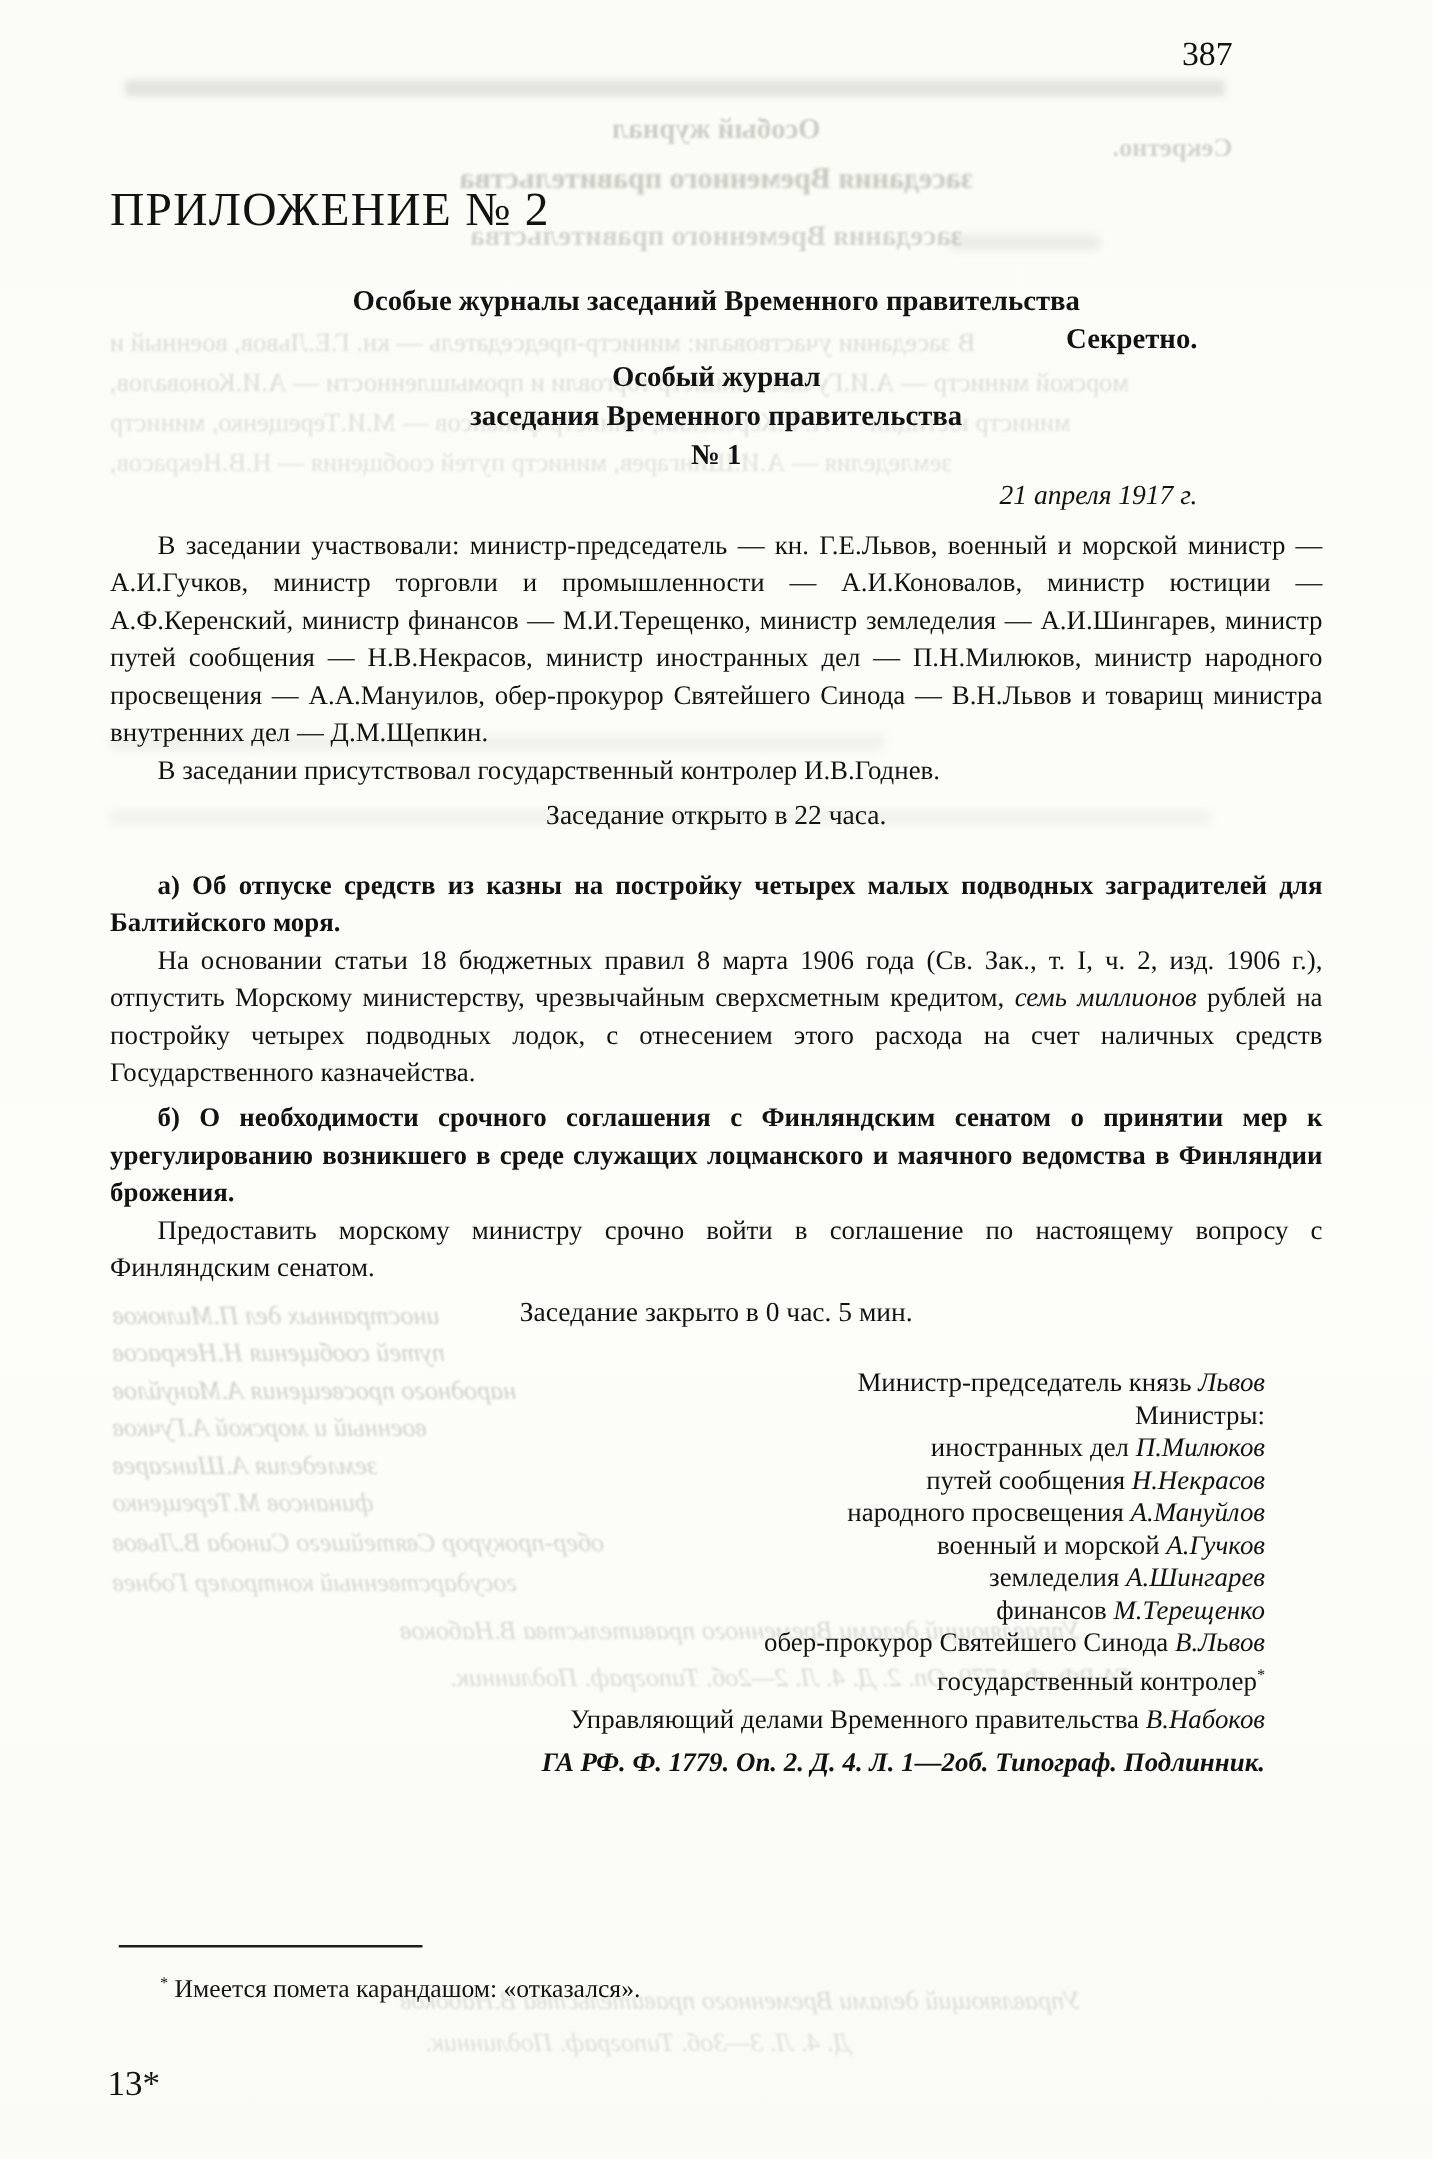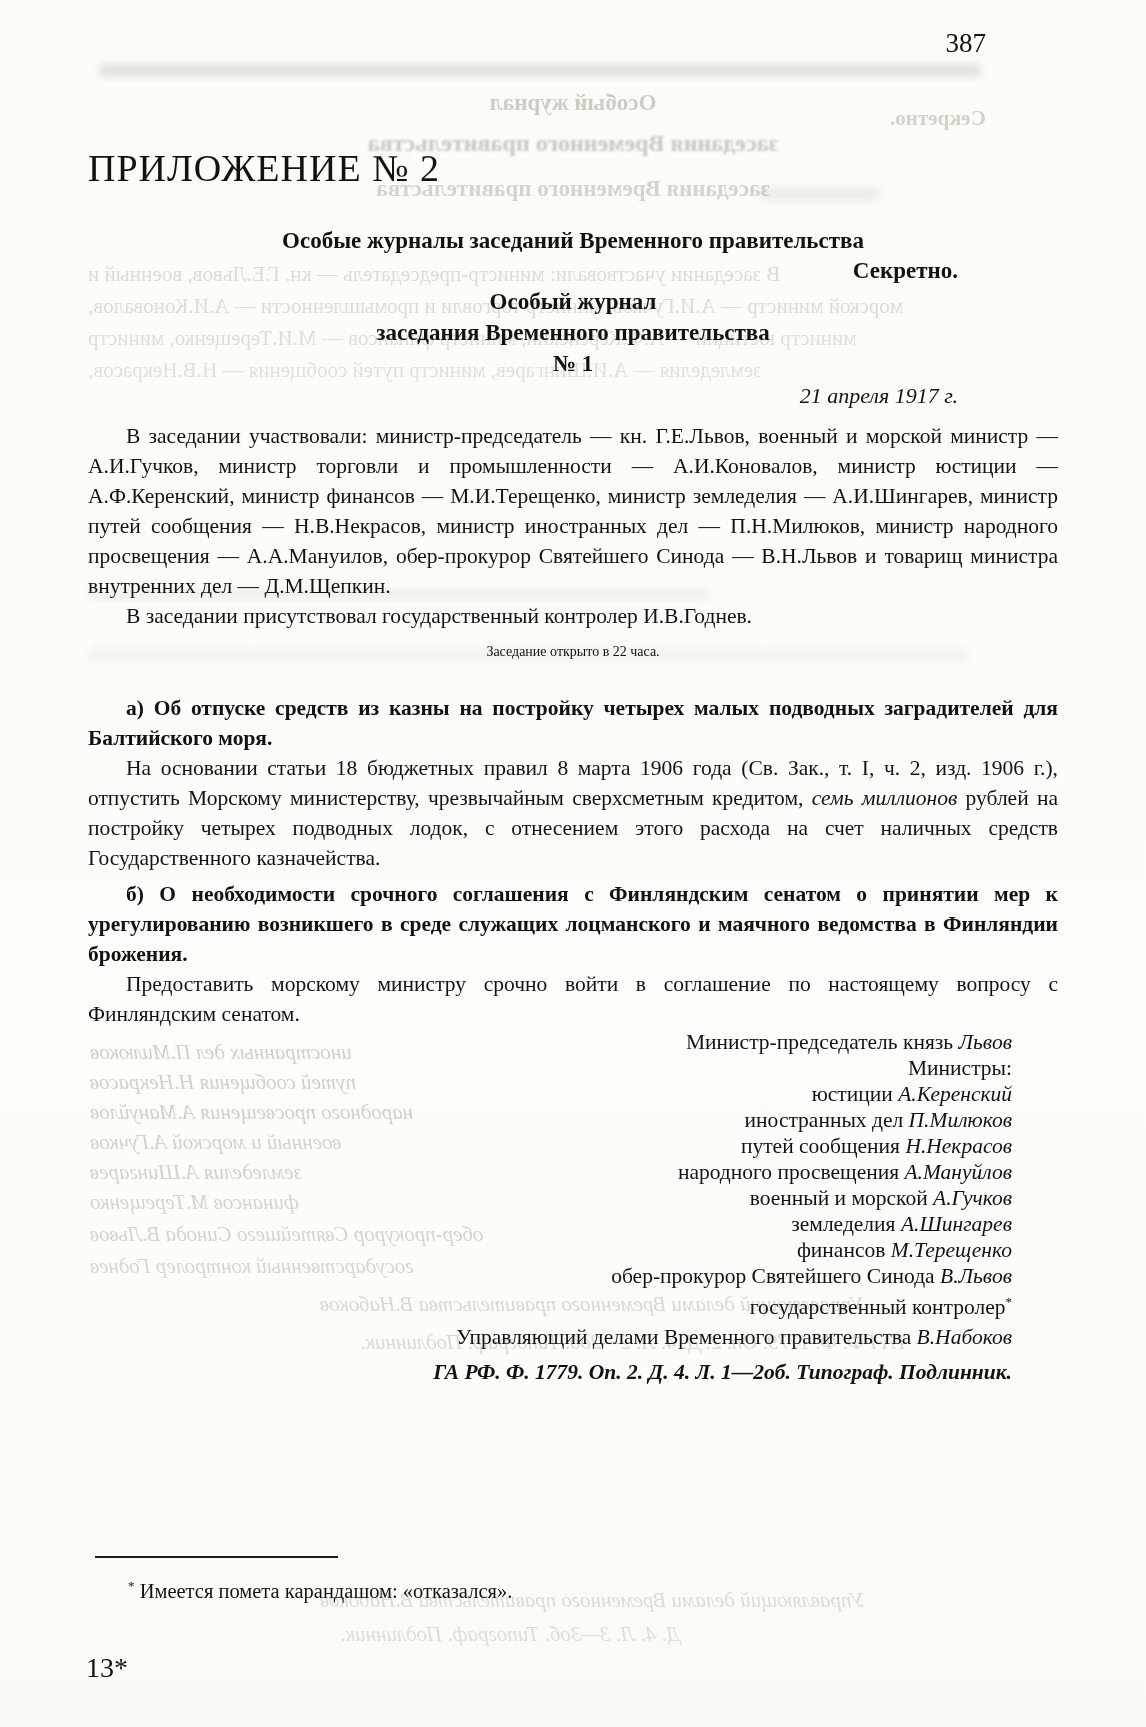--- a/index.html
+++ b/index.html
@@ -39,21 +39,21 @@
     line-height: 30px; margin-top: 2px;
   }
   .body-p {
     font-size: 21.5px; line-height: 30px; margin: 0;
     text-indent: 38px; text-align: justify;
   }
   .body-p.first { margin-top: 10px; }
   .body-p.bold { font-weight: bold; }
   .body-p.gap-top { margin-top: 6px; }
   .centered-line {
-    font-size: 14px; line-height: 30px; text-align: center;
+    font-size: 22px; line-height: 30px; text-align: center;
   }
   .opened-line { margin: 6px 0 26px 0; }
   .closed-line { margin: 6px 0 28px 0; }
   .emph { font-style: italic; }
 
   .sigs {
     text-align: right; padding-right: 46px;
     font-size: 21.5px; line-height: 26px;
   }
   .sig-line em { }
@@ -160,25 +160,25 @@
 
     <p class="body-p first">В заседании участвовали: министр-председатель — кн. Г.Е.Львов, военный и морской министр — А.И.Гучков, министр торговли и промышленности — А.И.Коновалов, министр юстиции — А.Ф.Керенский, министр финансов — М.И.Терещенко, министр земледелия — А.И.Шингарев, министр путей сообщения — Н.В.Некрасов, министр иностранных дел — П.Н.Милюков, министр народного просвещения — А.А.Мануилов, обер-прокурор Святейшего Синода — В.Н.Львов и товарищ министра внутренних дел — Д.М.Щепкин.</p>
     <p class="body-p">В заседании присутствовал государственный контролер И.В.Годнев.</p>
     <div class="centered-line opened-line">Заседание открыто в 22 часа.</div>
 
     <p class="body-p bold">а) Об отпуске средств из казны на постройку четырех малых подводных заградителей для Балтийского моря.</p>
     <p class="body-p"><span>На основании статьи 18 бюджетных правил 8 марта 1906 года (Св. Зак., т. I, ч. 2, изд. 1906 г.), отпустить Морскому министерству, чрезвычайным сверхсметным кредитом, </span><span class="emph">семь миллионов</span><span> рублей на постройку четырех подводных лодок, с отнесением этого расхода на счет наличных средств Государственного казначейства.</span></p>
 
     <p class="body-p bold gap-top">б) О необходимости срочного соглашения с Финляндским сенатом о принятии мер к урегулированию возникшего в среде служащих лоцманского и маячного ведомства в Финляндии брожения.</p>
     <p class="body-p">Предоставить морскому министру срочно войти в соглашение по настоящему вопросу с Финляндским сенатом.</p>
+    <div class="centered-line closed-line">Заседание закрыто в 0 час. 5 мин.</div>
 
     <div class="sigs">
       <div class="sig-line"><span>Министр-председатель князь </span><em>Львов</em></div>
       <div class="sig-line">Министры:</div>
-      <div class="sig-line"><span>юстиции </span><em>А.Керенский</em></div>
       <div class="sig-line"><span>иностранных дел </span><em>П.Милюков</em></div>
       <div class="sig-line"><span>путей сообщения </span><em>Н.Некрасов</em></div>
       <div class="sig-line"><span>народного просвещения </span><em>А.Мануйлов</em></div>
       <div class="sig-line"><span>военный и морской </span><em>А.Гучков</em></div>
       <div class="sig-line"><span>земледелия </span><em>А.Шингарев</em></div>
       <div class="sig-line"><span>финансов </span><em>М.Терещенко</em></div>
       <div class="sig-line"><span>обер-прокурор Святейшего Синода </span><em>В.Львов</em></div>
       <div class="sig-line"><span>государственный контролер</span><span class="sig-sup">*</span></div>
     </div>
 

